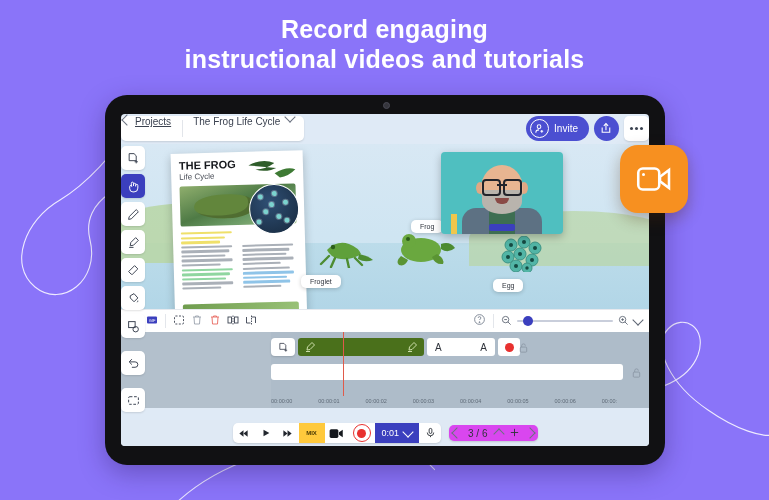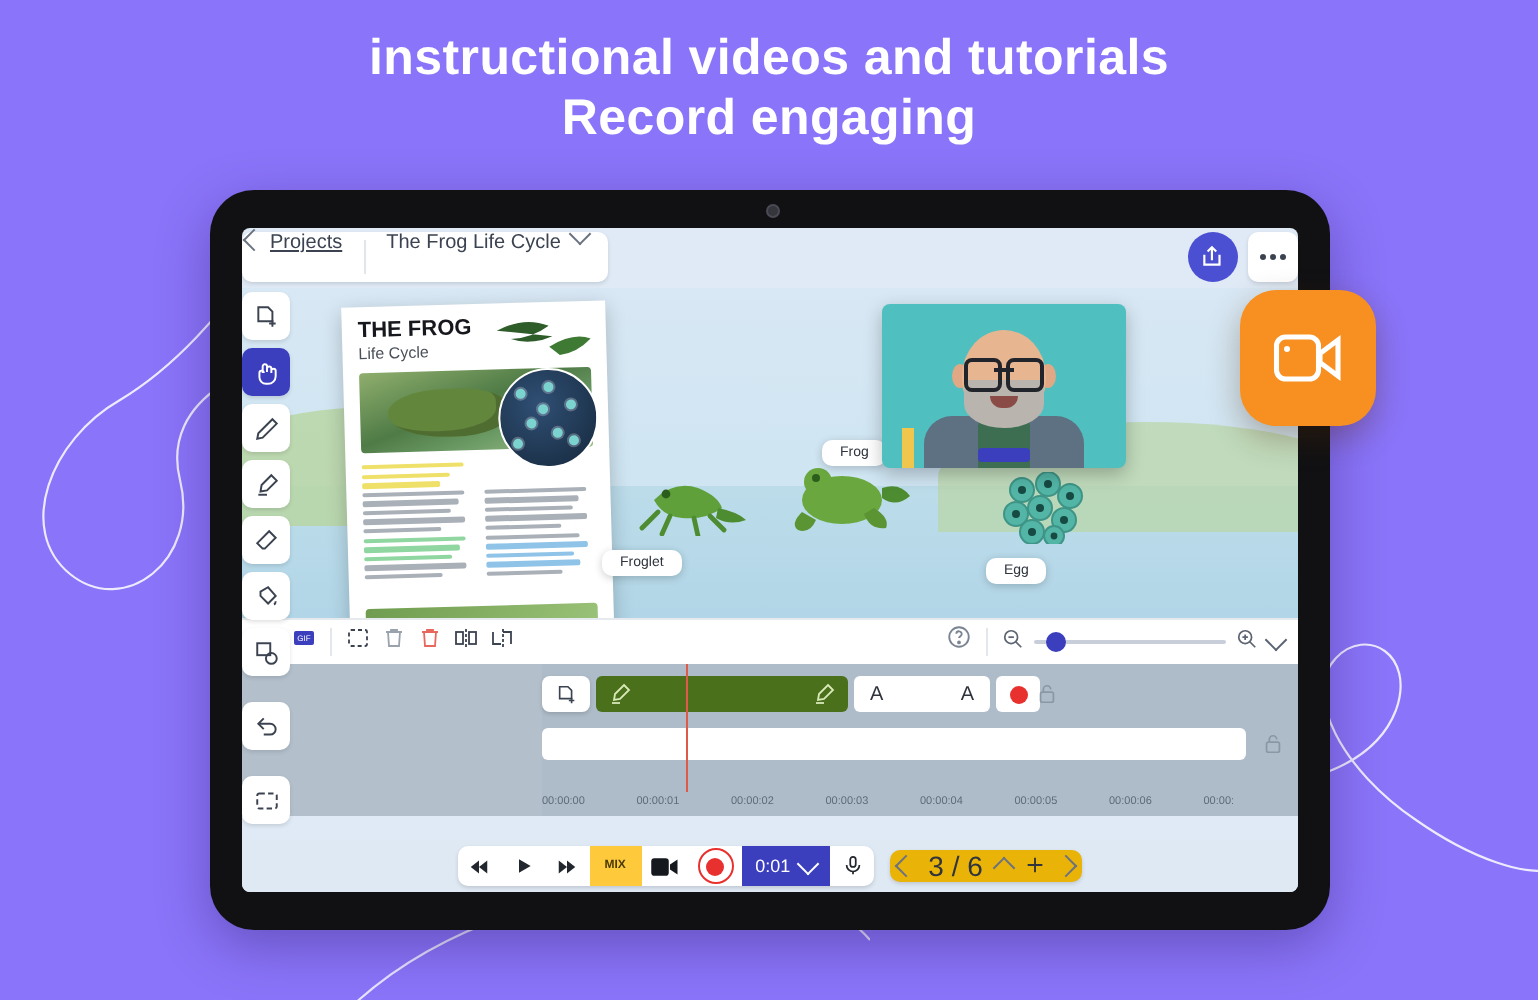--- a/index.html
+++ b/index.html
@@ -183,22 +183,22 @@
   .bb-btn{width:22px;height:20px;display:flex;align-items:center;justify-content:center;}
   .bb-mix{width:26px;height:20px;background:#ffc93c;display:flex;align-items:center;justify-content:center;
     font-size:6px;font-weight:bold;color:#4a3a05;}
   .bb-cam{width:24px;height:20px;background:#fff;display:flex;align-items:center;justify-content:center;}
   .bb-rec{width:26px;height:20px;display:flex;align-items:center;justify-content:center;}
   .rec-ring{width:16px;height:16px;border-radius:50%;border:1.3px solid #e8312f;
     display:flex;align-items:center;justify-content:center;}
   .rec-dot{width:9px;height:9px;border-radius:50%;background:#e8312f;}
   .bb-time{height:20px;background:#3b3fbe;color:#fff;display:flex;align-items:center;gap:5px;
     padding:0 7px;font-size:9px;}
-  .bb-pages{height:16px;margin-left:8px;background:#eab308;border-radius:5px;display:flex;align-items:center;
-    gap:2px;padding:0 4px;box-shadow:0 1px 2px rgba(0,0,0,.14);font-size:14px;color:#30343c;}
+  .bb-pages{height:16px;margin-left:8px;background:#d946ef;border-radius:5px;display:flex;align-items:center;
+    gap:2px;padding:0 4px;box-shadow:0 1px 2px rgba(0,0,0,.14);font-size:10px;color:#30343c;}
 
   
   .float-rec{
     position:absolute;left:620px;top:145px;width:68px;height:68px;border-radius:18px;
     background:#f79020;display:flex;align-items:center;justify-content:center;
     box-shadow:0 6px 16px rgba(80,40,10,.33);z-index:20;
   }
 </style>
 </head>
 <body>
@@ -207,42 +207,52 @@
   <path d="M 150 0 C 120 45 95 70 70 85 C 35 105 18 150 45 172 C 72 194 110 165 100 125 C 90 85 135 60 190 62" fill="none" stroke="#ffffff" stroke-width="1.1" opacity=".85"></path>
 </svg>
 <svg class="decor" width="160" height="220" style="right:-4px;top:285px;" viewBox="0 0 160 220">
   <path d="M 0 110 C 45 108 75 96 85 70 C 95 42 70 28 55 44 C 38 62 58 100 95 125 C 125 146 150 152 160 150" fill="none" stroke="#ffffff" stroke-width="1.1" opacity=".85"></path>
 </svg>
 <svg class="decor" width="260" height="90" style="left:175px;bottom:-6px;" viewBox="0 0 260 90">
   <path d="M 0 88 C 40 50 110 22 190 26 C 225 28 248 40 260 54" fill="none" stroke="#ffffff" stroke-width="1.1" opacity=".8"></path>
 </svg>
 
 <div class="headline">
+  <div>Record engaging</div>
   <div>instructional videos and tutorials</div>
-  <div>Record engaging</div>
 </div>
 
 <div class="tablet">
   <div class="cam"></div>
   <div class="screen">
 
     <div class="topbar">
       <div class="nav-pill">
         <div class="nav-projects">
           <span class="chev left"></span>
           <span>Projects</span>
         </div>
         <div class="nav-sep"></div>
         <div class="nav-title">
           <span>The Frog Life Cycle</span>
           <span class="chev down"></span>
         </div>
       </div>
 
       <div class="topright">
+        <div class="invite">
+          <span class="inv-avatar">
+            <svg width="11" height="11" viewBox="0 0 24 24" fill="none" stroke="#fff" stroke-width="2.2">
+              <circle cx="11" cy="8" r="4"></circle>
+                <path d="M4 21c0-4 3.5-6 7-6"></path>
+                <path d="M17 15v6M14 18h6"></path>
+            </svg>
+          </span>
+          <span>Invite</span>
+        </div>
         <div class="share-btn">
           <svg width="13" height="13" viewBox="0 0 24 24" fill="none" stroke="#fff" stroke-width="2">
             <path d="M4 10v9h14v-9"></path>
               <path d="M11 15V3"></path>
               <path d="M7 7l4-4 4 4"></path>
           </svg>
         </div>
         <div class="more-btn">
           <i></i>
           <i></i>

